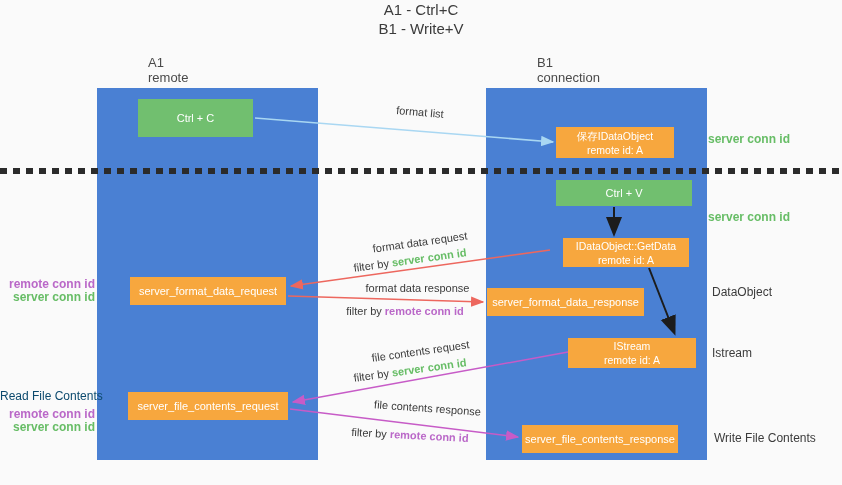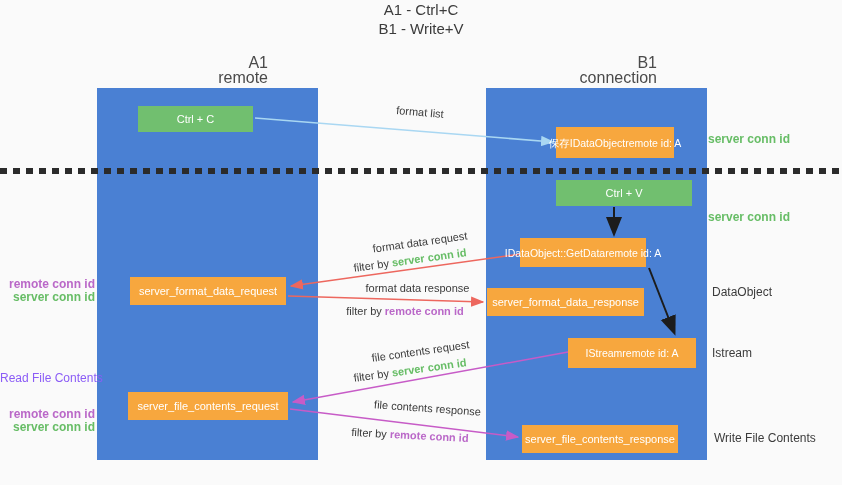--- a/index.html
+++ b/index.html
@@ -9,35 +9,35 @@
     font-family:"Liberation Sans", sans-serif;
     color:#3b3b3b;
     padding-left:28px;
   }
   .title {
     position:absolute; left:0; top:8; width:842px;
     text-align:center; font-size:15px; line-height:19px; color:#3b3b3b;
     z-index:3;
   }
   .col-header {
-    position:absolute; width:120px; text-align:right;
-    font-size:16px; line-height:15px; color:#4a4a4a; z-index:3;
+    position:absolute; width:120px; text-align:left;
+    font-size:13px; line-height:15px; color:#4a4a4a; z-index:3;
   }
   .column {
     position:absolute; top:88px; width:221px; height:372px;
     background:#4a80d3; z-index:1;
   }
   .arrows { position:absolute; left:0; top:0; z-index:2; pointer-events:none; }
   .box {
     position:absolute; display:flex; align-items:center; justify-content:center;
     color:#fff; text-align:center; font-size:11px; white-space:nowrap; z-index:3;
   }
   .box.orange { background:#f7a73e; }
   .box.green  { background:#71bf6f; }
-  .box.two-line { flex-direction:row; font-size:10.5px; line-height:14px; }
+  .box.two-line { flex-direction:column; font-size:10.5px; line-height:14px; }
   .lbl { position:absolute; font-size:11px; color:#3b3b3b; white-space:nowrap; z-index:3; }
   .lbl.center { text-align:center; }
   .side { font-size:12px; }
   .conn-green  { color:#67bd66; font-weight:bold; }
   .conn-purple { color:#ba68c8; font-weight:bold; }
   .left-group { position:absolute; left:0; width:95px; text-align:right; font-size:12px; line-height:13px; z-index:3; white-space:nowrap; }
 </style>
 </head>
 <body>
 
@@ -86,34 +86,34 @@
 
     <line x1="550" y1="250" x2="291" y2="286" stroke="#ed675e" stroke-width="1.5" marker-end="url(#m-red)"></line>
 
     <line x1="288" y1="296" x2="483" y2="302" stroke="#ed675e" stroke-width="1.5" marker-end="url(#m-red)"></line>
 
     <line x1="568" y1="352" x2="293" y2="402" stroke="#c75bc7" stroke-width="1.5" marker-end="url(#m-magenta)"></line>
 
     <line x1="290" y1="409" x2="518" y2="437" stroke="#c75bc7" stroke-width="1.5" marker-end="url(#m-magenta)"></line>
   </svg>
 
-  <div class="box green" style="left:138px; top:106px; width:115px; height:26px;">
+  <div class="box green" style="left:138px; top:99px; width:115px; height:38px;">
     <span>Ctrl + C</span>
   </div>
 
   <div class="box orange two-line" style="left:556px; top:127px; width:118px; height:31px;">
     <span>保存IDataObject</span>
     <span>remote id: A</span>
   </div>
 
   <div class="box green" style="left:556px; top:180px; width:136px; height:26px;">
     <span>Ctrl + V</span>
   </div>
 
-  <div class="box orange two-line" style="left:520px; top:238px; width:126px; height:29px;">
+  <div class="box orange two-line" style="left:563px; top:238px; width:126px; height:29px;">
     <span>IDataObject::GetData</span>
     <span>remote id: A</span>
   </div>
 
   <div class="box orange" style="left:130px; top:277px; width:156px; height:28px;">
     <span>server_format_data_request</span>
   </div>
 
   <div class="box orange" style="left:487px; top:288px; width:157px; height:28px;">
     <span>server_format_data_response</span>
@@ -135,21 +135,21 @@
   <div class="lbl side conn-green" style="left:708px; top:132px;">server conn id</div>
   <div class="lbl side conn-green" style="left:708px; top:210px;">server conn id</div>
   <div class="lbl side" style="left:712px; top:245px;margin-top:40px;">DataObject</div>
   <div class="lbl side" style="left:712px; top:346px;">Istream</div>
   <div class="lbl side" style="left:714px; top:431px;text-align:center;">Write File Contents</div>
 
   <div class="left-group" style="top:278px;">
     <div class="conn-purple">remote conn id</div>
     <div class="conn-green">server conn id</div>
   </div>
-  <div class="left-group" style="top:372px; color:#8b5cf6;">Read File Contents</div>
+  <div class="left-group" style="top:390px; color:#0c4a6e;">Read File Contents</div>
   <div class="left-group" style="top:408px;">
     <div class="conn-purple">remote conn id</div>
     <div class="conn-green">server conn id</div>
   </div>
 
   <div class="lbl center" style="left:360px; top:106px; width:120px; transform:rotate(5deg);">format list</div>
 
   <div class="lbl center" style="left:355px; top:236px; width:130px; transform:rotate(-8deg);">format data request</div>
   <div class="lbl center" style="left:335px; top:254px; width:150px; transform:rotate(-8deg);">
     <span>filter by </span><span class="conn-green">server conn id</span>

